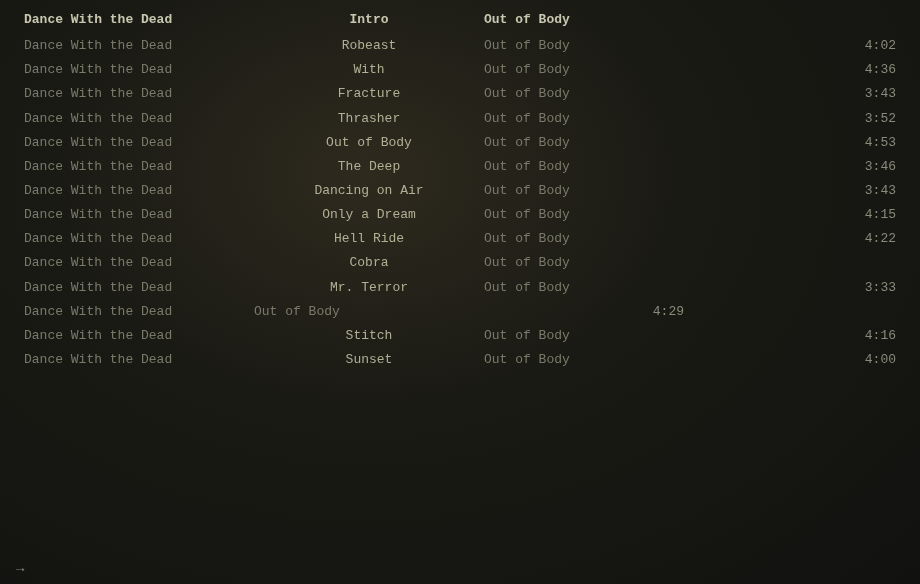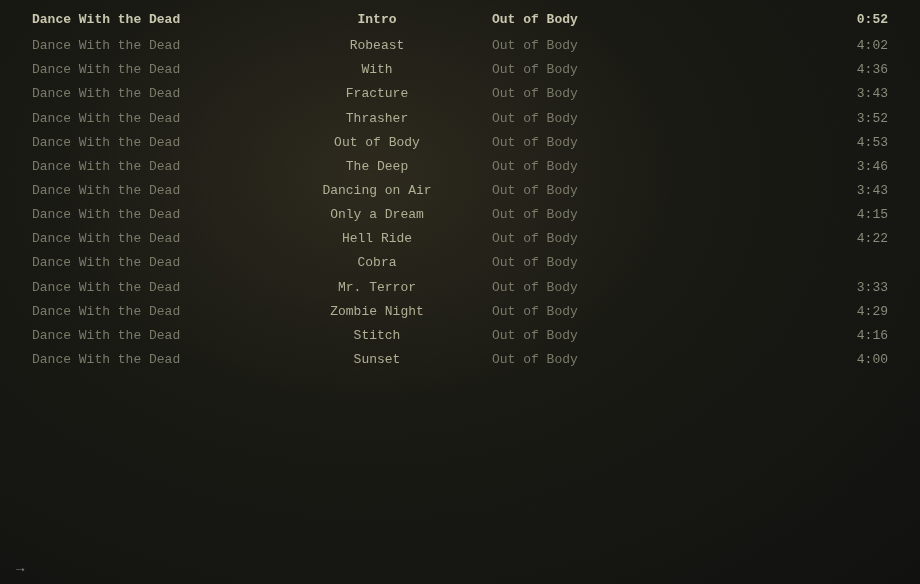--- a/index.html
+++ b/index.html
@@ -10,21 +10,21 @@
       color: #8a8a7a;
       font-family: 'Lucida Console', 'Courier New', monospace;
       font-size: 13px;
       width: 920px;
       height: 584px;
       overflow: hidden;
       position: relative;
     }
 
     .track-list {
-      padding: 8px 12px;
+      padding: 8px 4px;
       width: 100%;
     }
 
     .track-row {
       display: grid;
       grid-template-columns: 230px 230px 200px 1fr;
       padding: 2px 20px 2px 20px;
       line-height: 1.55;
       cursor: default;
     }
@@ -58,21 +58,20 @@
   </style>
 </head>
 <body>
 
 <div class="track-list">
 
   <div class="track-row header">
     <span class="col-artist">Dance With the Dead</span>
     <span class="col-title">Intro</span>
     <span class="col-album">Out of Body</span>
-    <span class="col-duration">0:52</span>
   </div>
 
   <div id="track-rows">
       <div class="track-row">
       <span class="col-artist">Dance With the Dead</span>
       <span class="col-title">Robeast</span>
       <span class="col-album">Out of Body</span>
       <span class="col-duration">4:02</span>
     </div>
       <div class="track-row">
@@ -129,21 +128,20 @@
       <span class="col-album">Out of Body</span>
     </div>
       <div class="track-row">
       <span class="col-artist">Dance With the Dead</span>
       <span class="col-title">Mr. Terror</span>
       <span class="col-album">Out of Body</span>
       <span class="col-duration">3:33</span>
     </div>
       <div class="track-row">
       <span class="col-artist">Dance With the Dead</span>
-      <span class="col-title">Zombie Night</span>
       <span class="col-album">Out of Body</span>
       <span class="col-duration">4:29</span>
     </div>
       <div class="track-row">
       <span class="col-artist">Dance With the Dead</span>
       <span class="col-title">Stitch</span>
       <span class="col-album">Out of Body</span>
       <span class="col-duration">4:16</span>
     </div>
       <div class="track-row">

